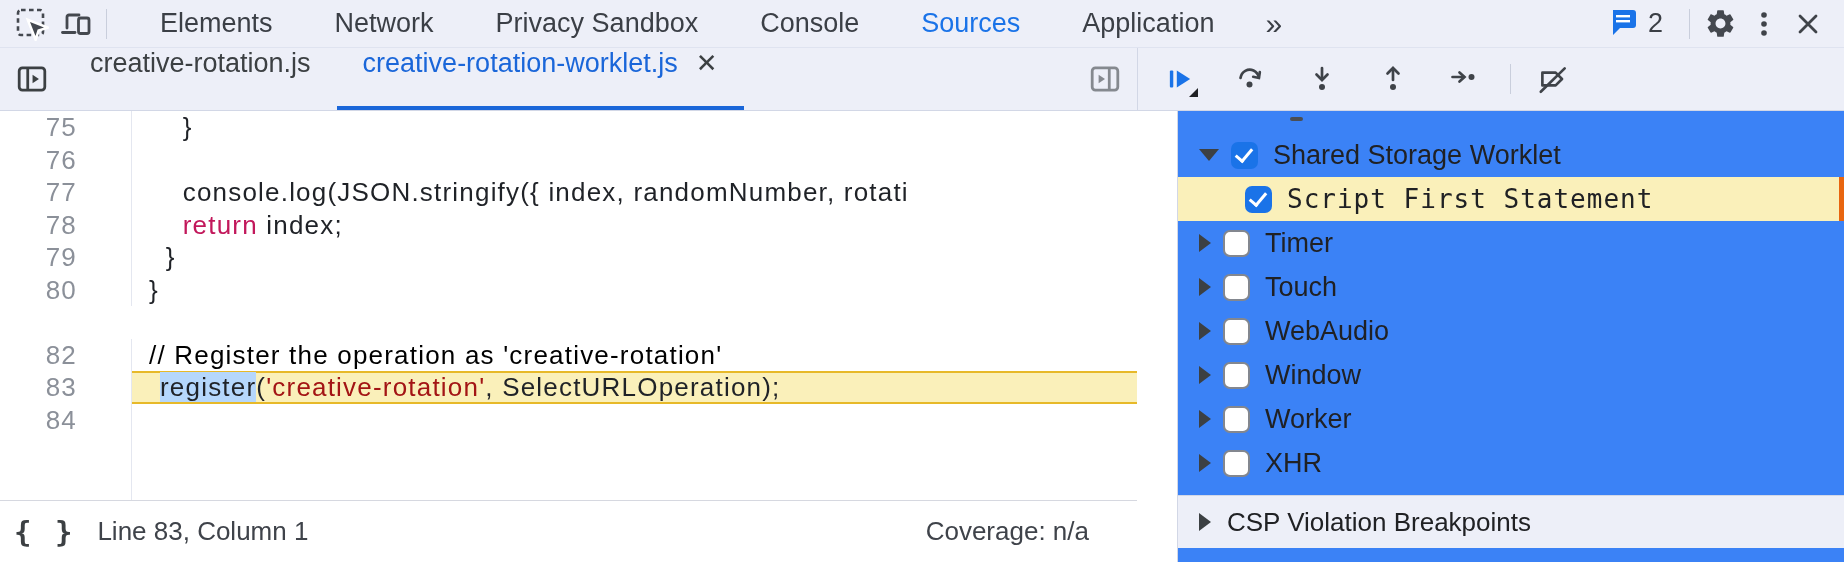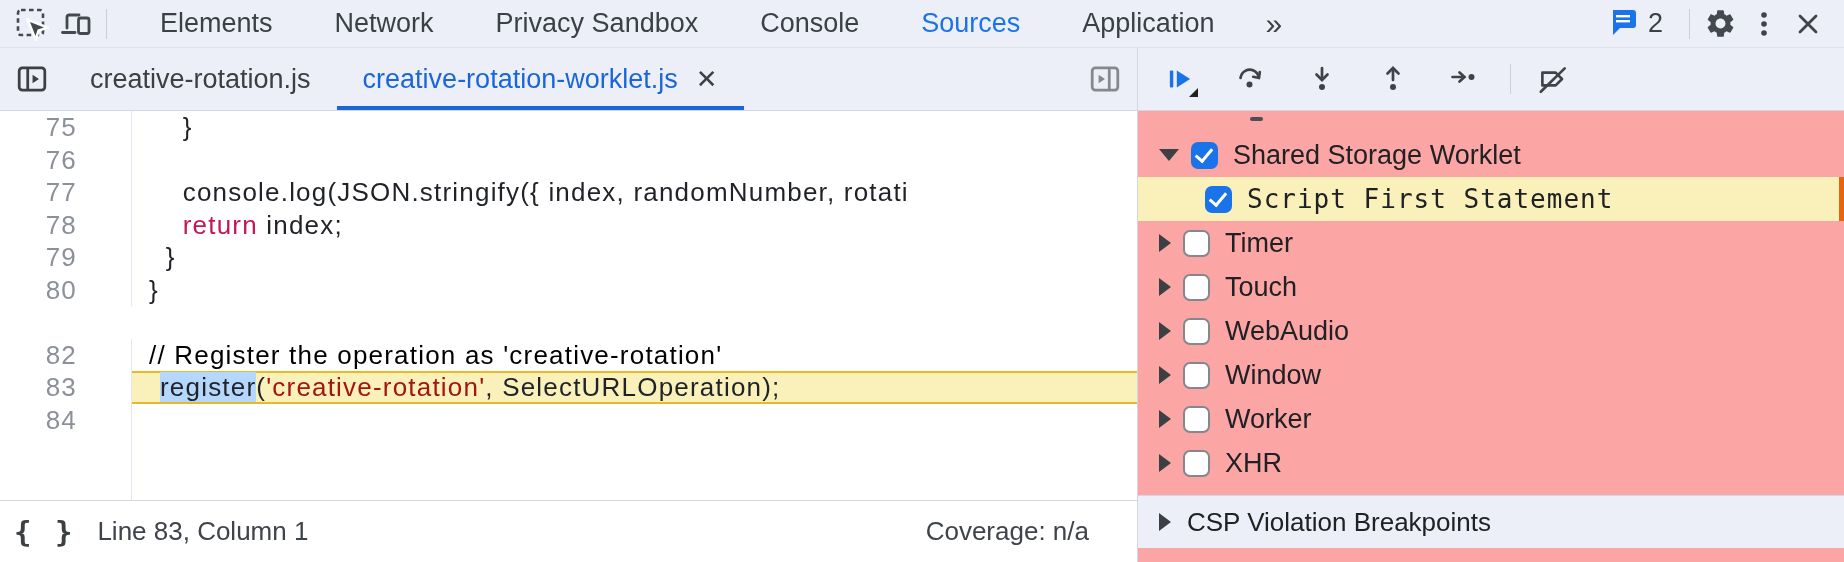--- a/index.html
+++ b/index.html
@@ -19,21 +19,21 @@
   .more-tabs { font-size:30px; color:#3b3f46; padding:0 20px; letter-spacing:2px; }
   .tb-right { margin-left:auto; display:flex; align-items:center; padding-right:14px; }
   .issues { display:flex; align-items:center; gap:10px; margin-right:18px; }
   .issues-count { font-size:27px; color:#3b3f46; }
 
   
   .band2 { height:63px; display:flex; flex:0 0 auto; }
   .editor-tabs { width:1137px; background:#edeff8; border-bottom:1px solid #d2d7e6;
                  display:flex; align-items:stretch; position:relative; }
   .nav-toggle { width:64px; display:flex; align-items:center; justify-content:center; flex:0 0 auto; }
-  .ftab { display:flex; align-items:center; padding:0 26px; font-size:27px; color:#3c4043; white-space:nowrap; position:relative; }
+  .ftab { display:flex; align-items:flex-start; padding:0 26px; font-size:27px; color:#3c4043; white-space:nowrap; position:relative; }
   .ftab.active { color:#1a66d9; box-shadow:inset 0 -4px 0 #1a66d9; }
   .ftab .close-x { margin-left:18px; color:#3c4043; font-size:26px; }
   .rt-toggle { margin-left:auto; width:64px; display:flex; align-items:center; justify-content:center; }
   .debug-toolbar { flex:1; background:#edeff8; border-bottom:1px solid #d2d7e6; border-left:1px solid #d2d7e6;
                    display:flex; align-items:center; padding-left:22px; }
   .dbg-btn { width:40px; height:40px; display:flex; align-items:center; justify-content:center; position:relative; margin-right:31px; flex:0 0 auto; }
   .dbg-btn .corner { position:absolute; right:2px; bottom:2px; width:0; height:0;
                      border-left:9px solid transparent; border-bottom:9px solid #202124; }
   .dbg-div { width:1px; height:30px; background:#c9cedc; margin:0 22px 0 -5px; }
 
@@ -54,21 +54,21 @@
   .tok-com { color:#000000; }
   .tok-sel { background:#b5d7fc; }
 
   .statusbar { height:62px; border-top:1px solid #d6d8e0; display:flex; align-items:center;
                font-size:26px; color:#3f434a; flex:0 0 auto; background:#fff; }
   .pp-icon { font-family:"DejaVu Sans Mono", monospace; font-size:29px; font-weight:700;
              letter-spacing:3px; margin:0 22px 0 14px; color:#3c4043; }
   .coverage { margin-left:auto; padding-right:48px; }
 
   
-  .sidebar { flex:1; background:#fca5a5; border-left:1px solid #d2d7e6; position:relative; overflow:hidden; }
+  .sidebar { flex:1; background:#3b82f6; border-left:1px solid #d2d7e6; position:relative; overflow:hidden;margin-left:40px; }
   .scroll-remnant { position:absolute; left:112px; top:6px; width:13px; height:4px; background:#4a4e55; border-radius:2px; }
   .bp-list { padding-top:22px; }
   .bp-row { height:44px; display:flex; align-items:center; position:relative; font-size:27px; color:#202124; }
   .bp-row .tri { margin-left:21px; width:0; height:0; flex:0 0 auto; }
   .tri.down { border-left:10px solid transparent; border-right:10px solid transparent; border-top:12px solid #3c4043; }
   .tri.right { border-top:9px solid transparent; border-bottom:9px solid transparent; border-left:12px solid #3c4043; }
   .bp-row .cb { width:27px; height:27px; border-radius:7px; margin-left:12px; flex:0 0 auto; position:relative; }
   .cb.unchecked { border:2.5px solid #83878f; background:#fff; }
   .cb.checked { background:#1a73e8; }
   .cb.checked::after { content:""; position:absolute; left:8px; top:3px; width:7px; height:14px;

